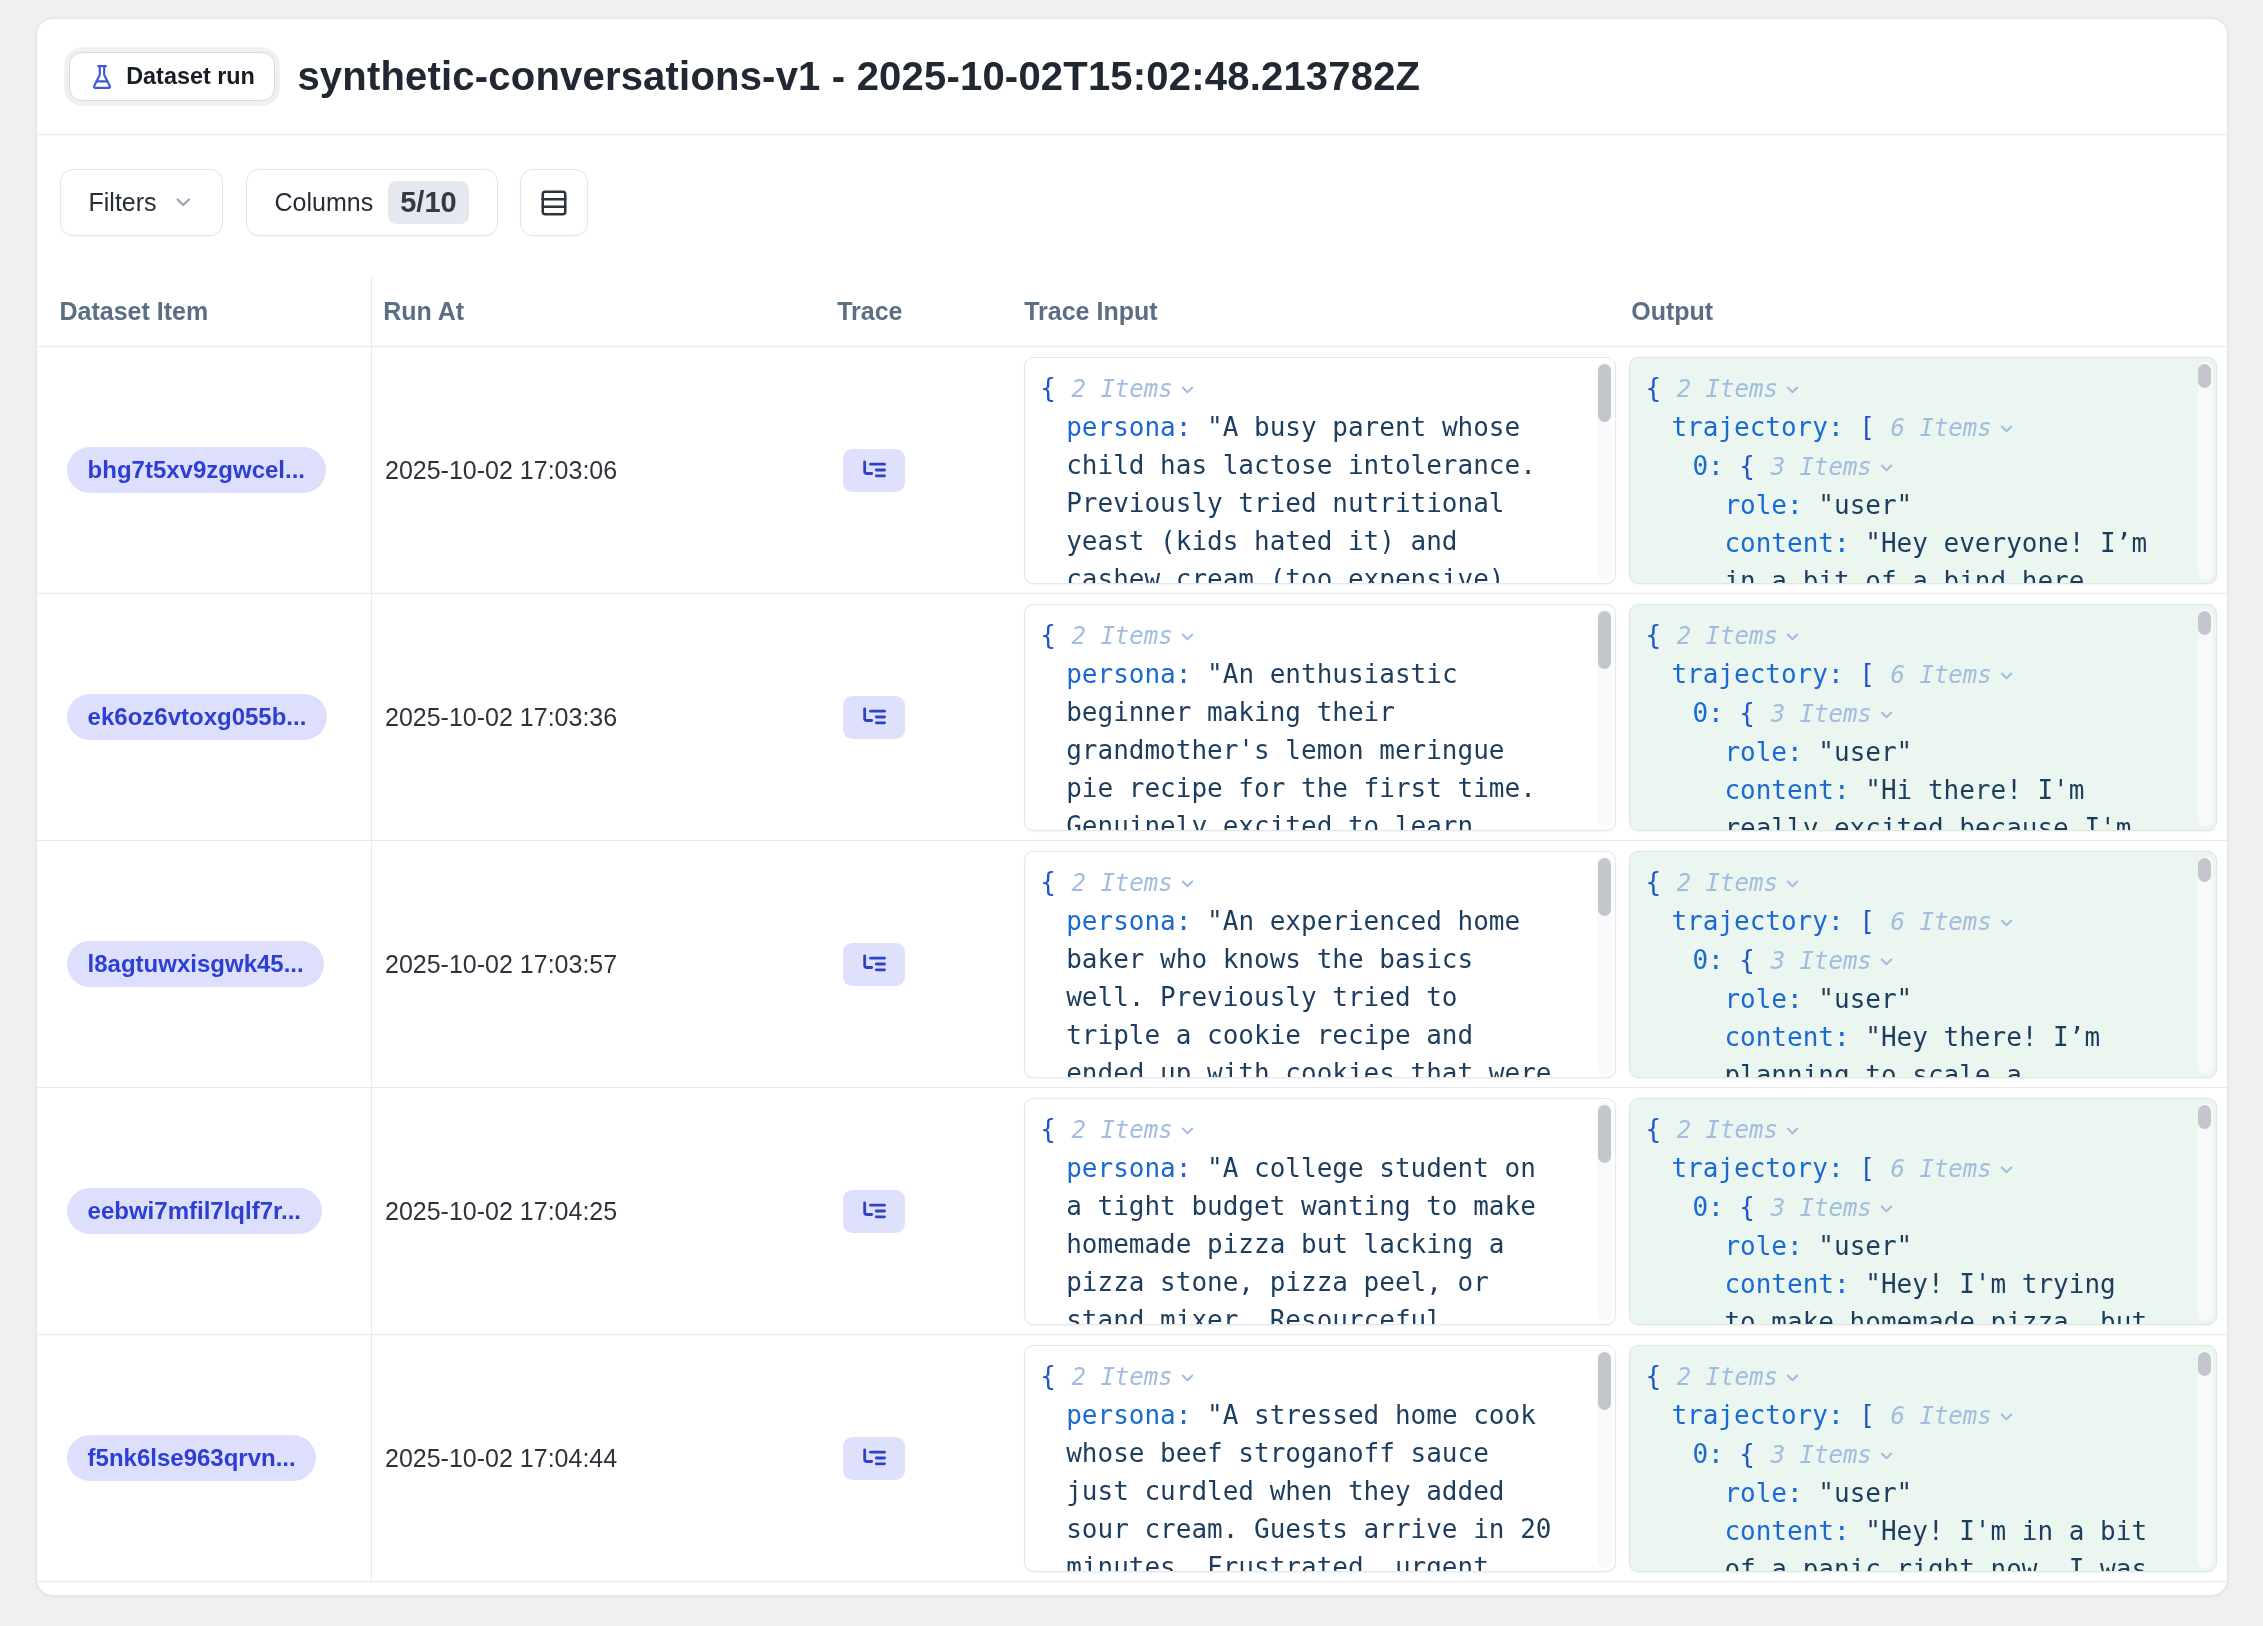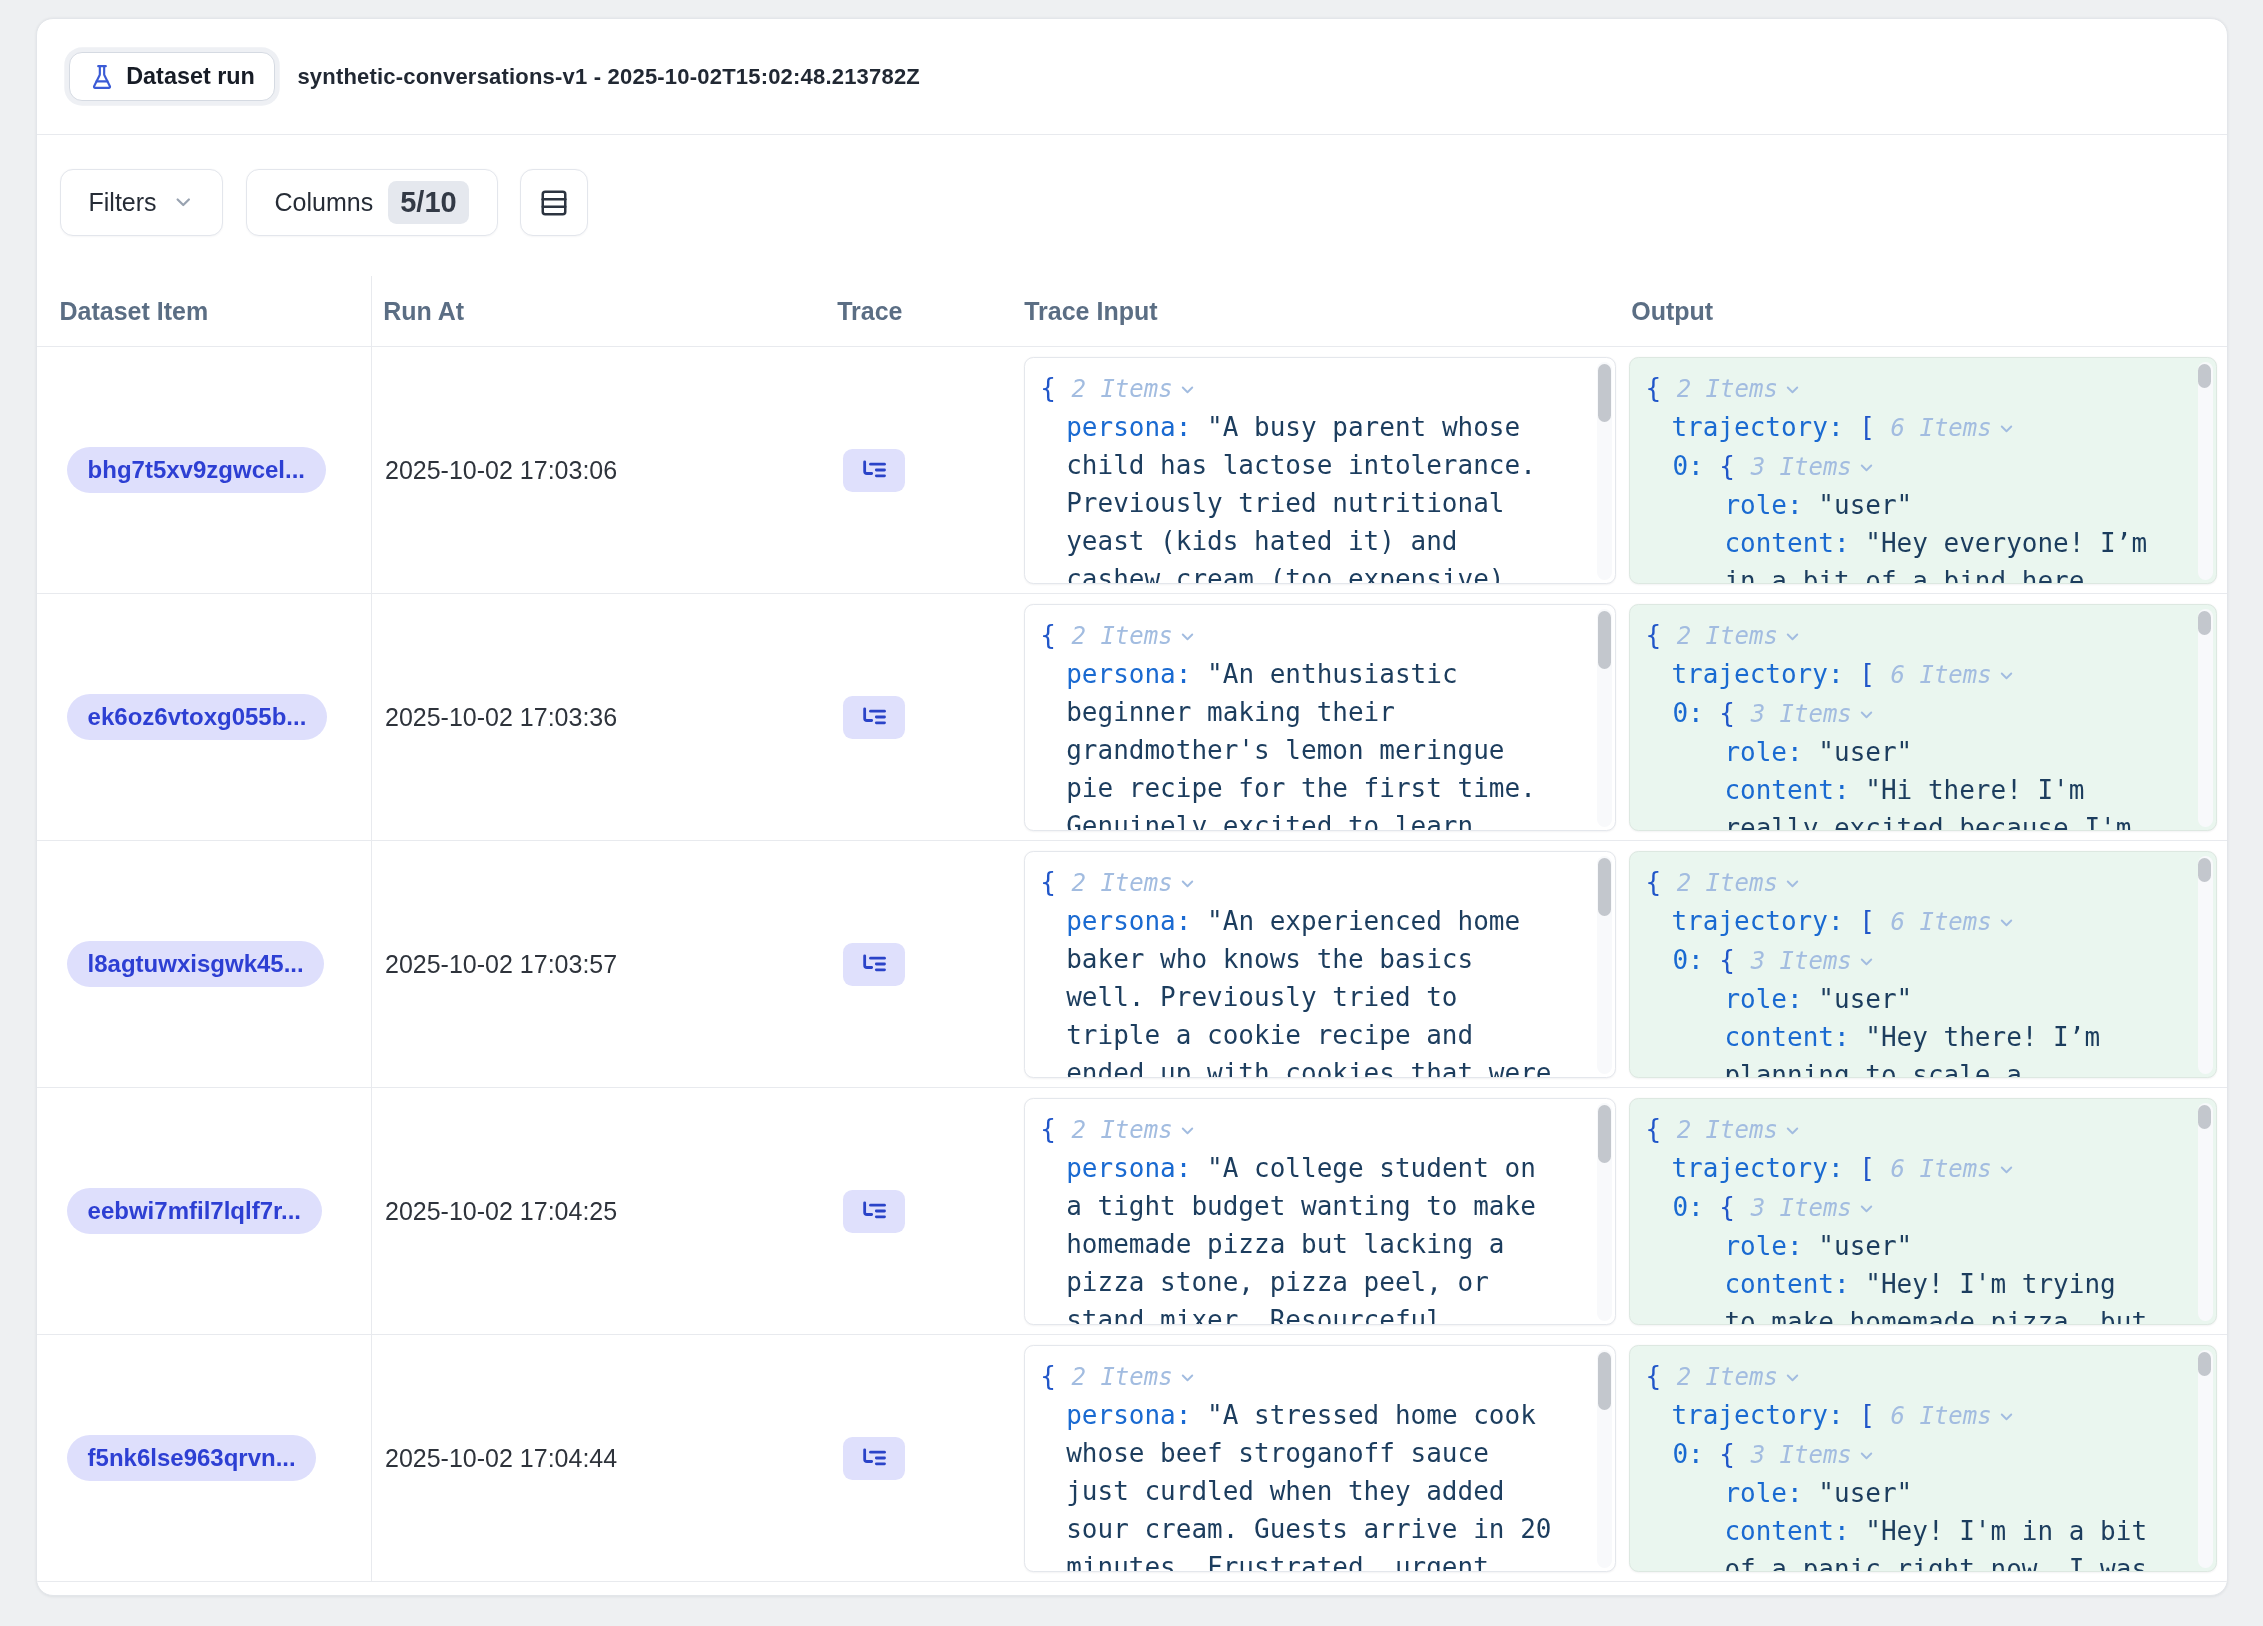--- a/index.html
+++ b/index.html
@@ -31,21 +31,21 @@
     padding:10.3px 19px;
     background:#fff;
     border:0.9px solid #d5dae2;
     border-radius:13px;
     box-shadow:0 0 0 4.7px #eef0f4;
     font-size:23.4px; font-weight:700; color:#171c26;
     white-space:nowrap;
   }
   .type-badge svg { color:#3b5bd6; }
   .page-title {
-    font-size:22px; font-weight:700; color:#212833;
+    font-size:40px; font-weight:700; color:#212833;
     letter-spacing:0.2px;
     white-space:nowrap; overflow:hidden;
   }
   
   .toolbar {
     height:141px;
     display:flex; align-items:flex-start; gap:22.5px;
     padding:34px 22.5px 0 22.5px;
   }
   .btn {
@@ -116,21 +116,21 @@
     font-size:26px; line-height:38px;
     color:#1c3d5e;
     box-shadow:0 0.9px 1.9px rgba(16,24,40,.05);
   }
   .json-box.output { margin:10.3px 2.8px 0 9.4px; background:#eaf6ef; border-color:#dde8e1; }
   .json-inner { padding:11.2px 0 0 15px; }
   .json-box.input  .json-inner { width:538px; }
   .json-box.output .json-inner { width:525px; }
   .jl { white-space:normal; }
   .l1 { margin-left:26px; }
-  .l2 { margin-left:27px; }
+  .l2 { margin-left:47px; }
   .l3 { margin-left:79px; }
   .brace { color:#2056c9; }
   .key   { color:#1a6ad1; }
   .str   { color:#1c3d5e; }
   .meta  { color:#a2bce0; font-style:italic; font-size:24px; }
   .chev  { color:#a2bce0; margin-left:5.6px; transform:translateY(1.9px); }
   .sb {
     position:absolute; top:3.7px; right:3.7px; bottom:3.7px; width:15px;
     background:#f8f9fb; border-radius:7.5px;
   }

